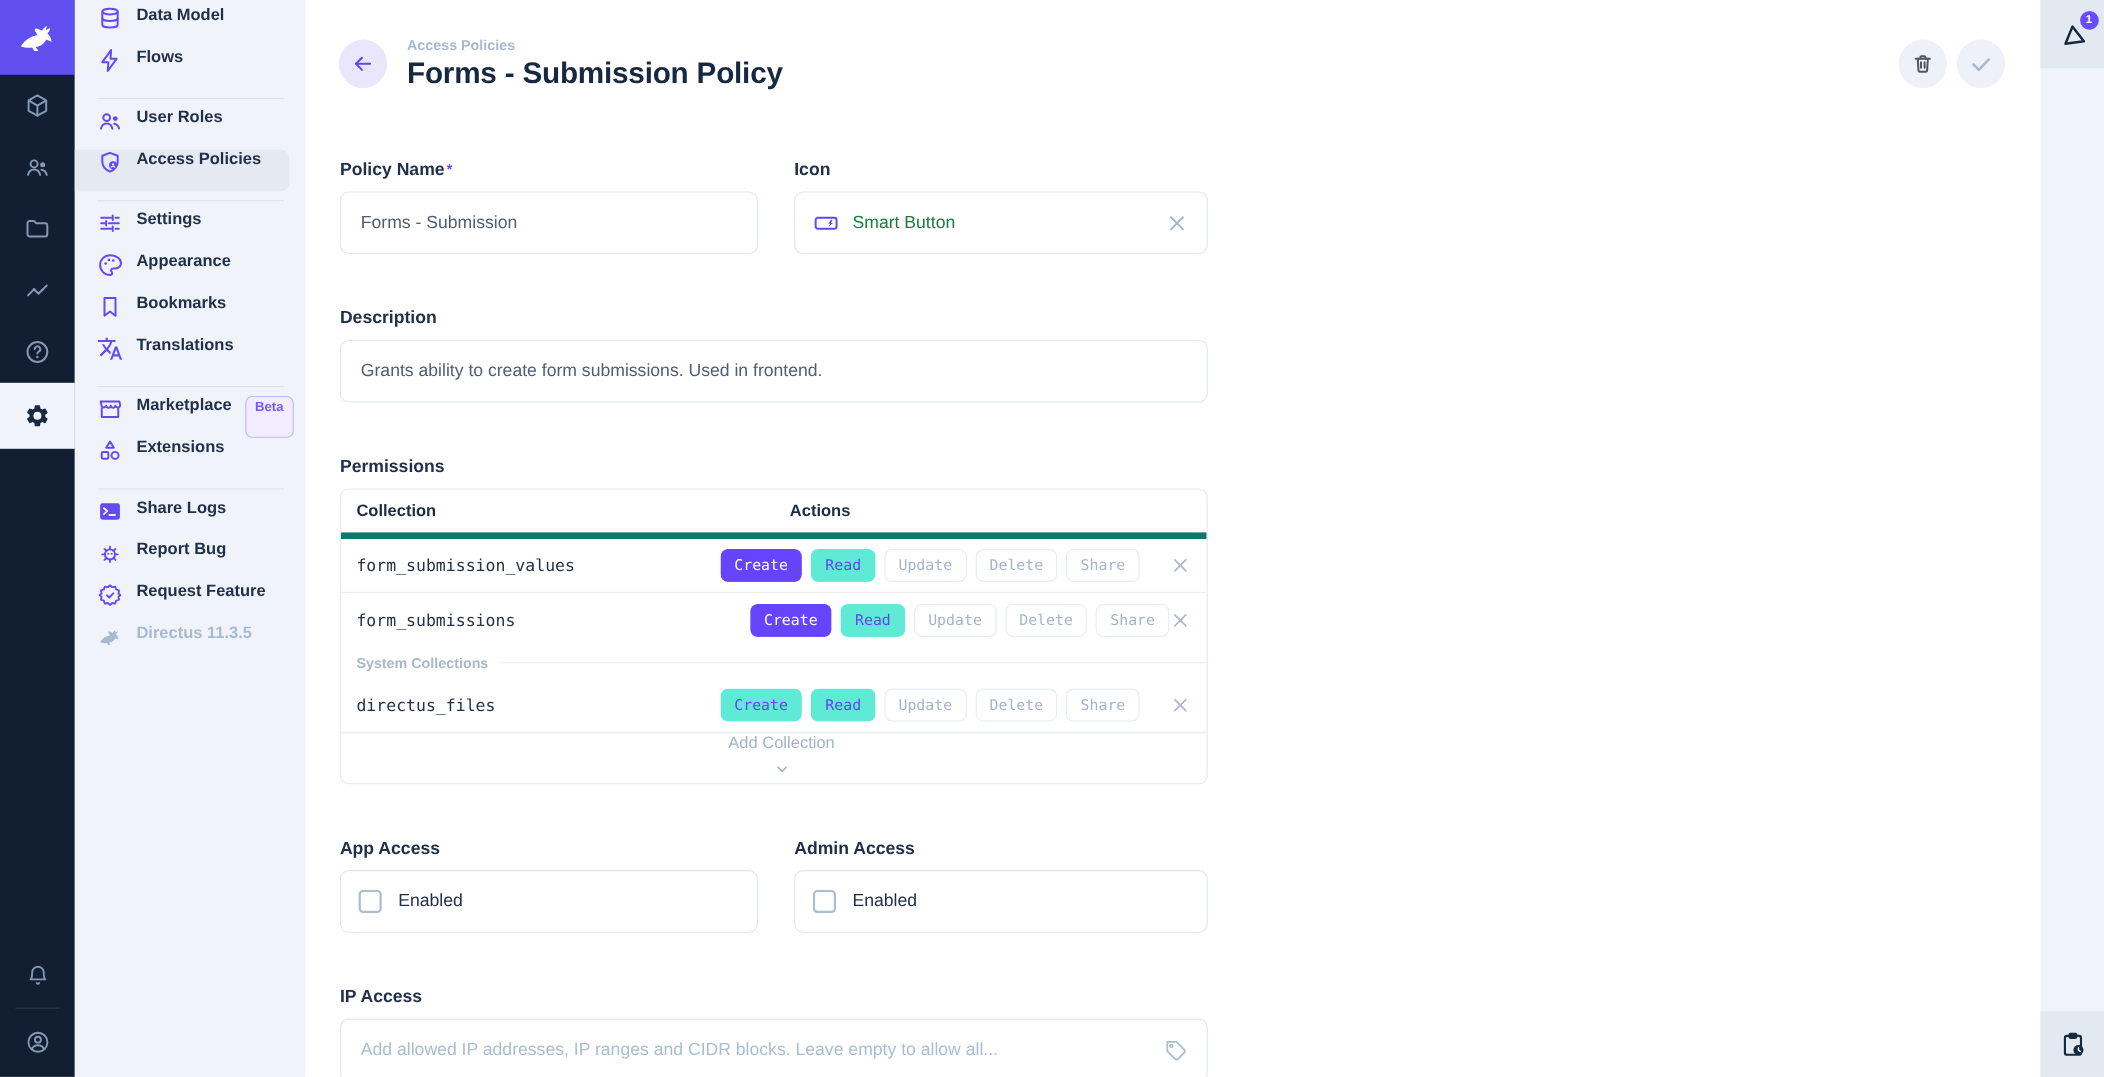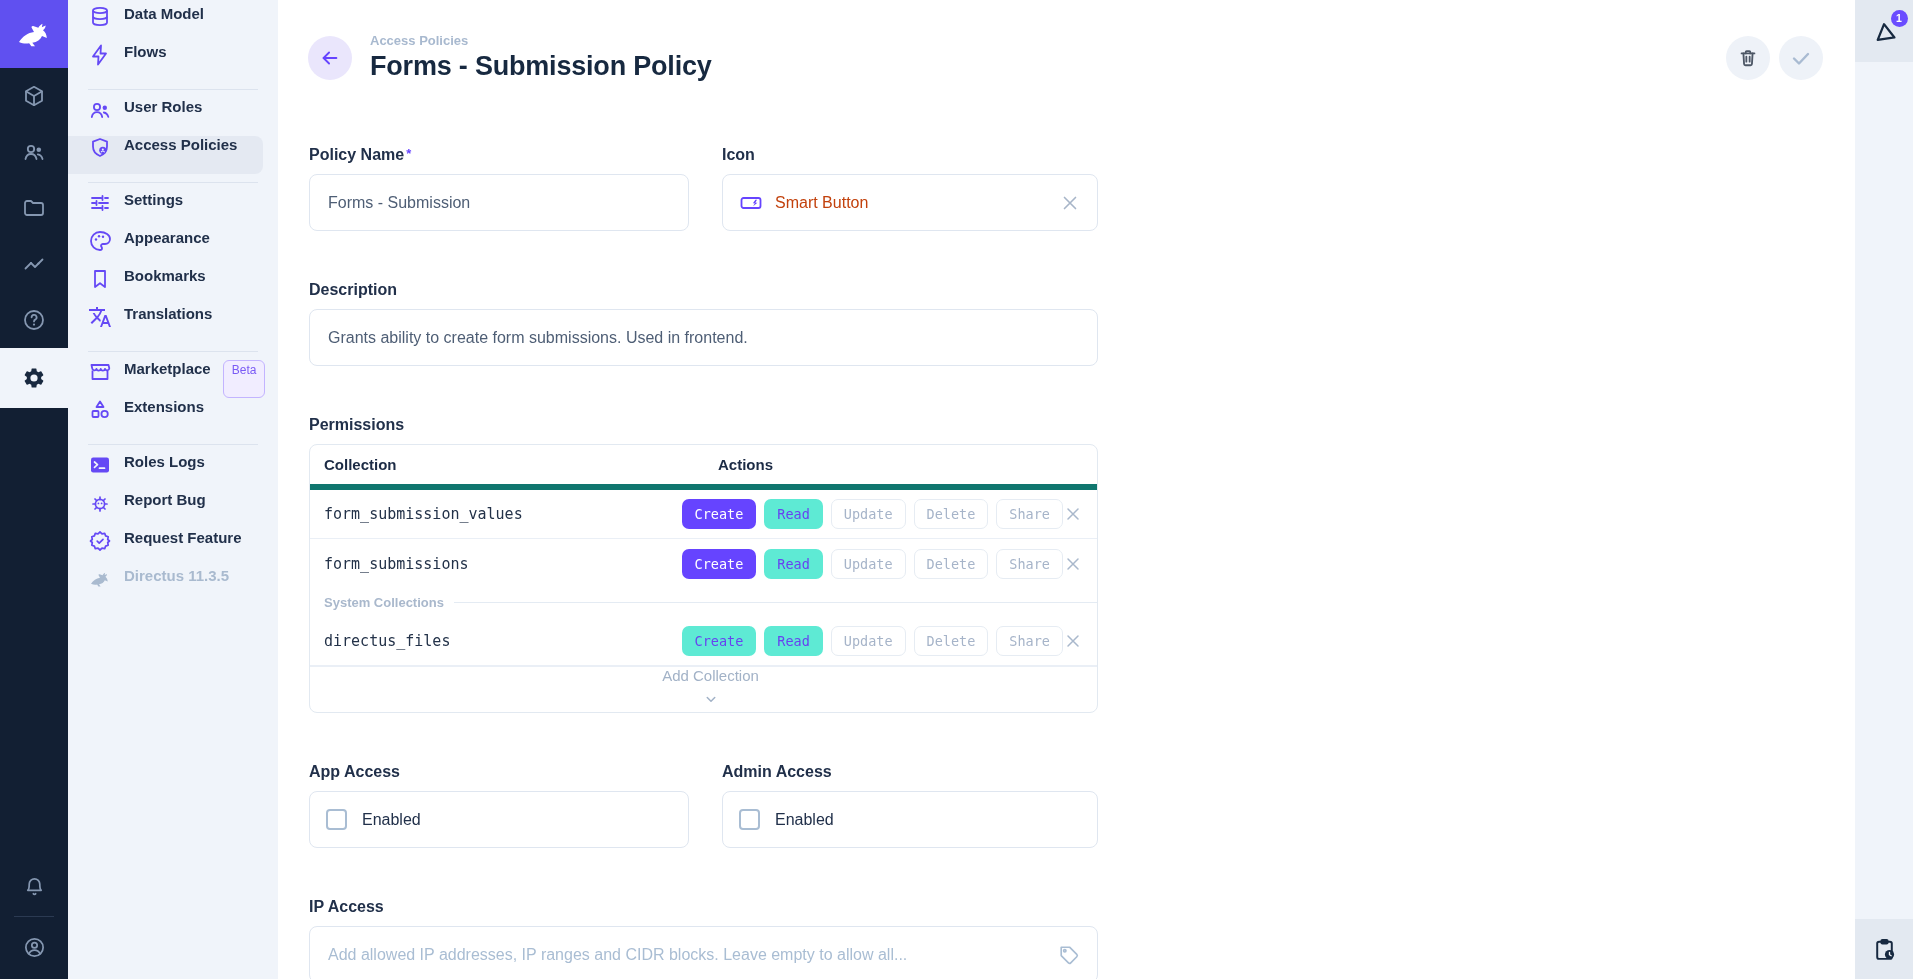--- a/index.html
+++ b/index.html
@@ -19,50 +19,50 @@
   
   .sidebar { width:210px; background:#f0f4fa; display:flex; flex-direction:column; flex-shrink:0; }
   .project-header { height:68px; background:#e3e9f1; display:flex; align-items:center; gap:14px; padding-left:22px; font-size:15px; font-weight:600; color:#172940; cursor:pointer; }
   .nav { padding-top:5px; }
   .nav-item { height:38px; display:flex; gap:12px; padding-left:20px; margin-right:15px; font-size:15px; font-weight:600; color:#21304a; cursor:pointer; white-space:nowrap; }
   .nav-item .nico { width:24px; height:24px; color:#6549f5; flex-shrink:0; }
   .nav-item.active { background:#e4e9f2; border-radius:0 8px 8px 0; }
   .nav-item.muted { color:#a9bacf; cursor:default; }
   .nav-item.muted .nico { color:#a9bacf; }
   .nav-divider { height:1px; background:#dce3ee; margin:8px 20px 8px 20px; }
-  .beta-badge { margin-left:auto; margin-right:10px; font-size:12px; font-weight:400; color:#7a5af5; background:#f1edff; border:1px solid #c3b4ff; border-radius:6px; padding:2px 8px; }
+  .beta-badge { margin-left:auto; margin-right:10px; font-size:12px; font-weight:700; color:#7a5af5; background:#f1edff; border:1px solid #c3b4ff; border-radius:6px; padding:2px 8px; }
 
   
   .main { flex:1; background:#fff; display:flex; flex-direction:column; overflow:hidden; }
   .page-header { display:flex; align-items:center; padding:33px 32px 0 30px; }
   .back-btn { width:44px; height:44px; border-radius:50%; background:#eae6fc; border:none; display:flex; align-items:center; justify-content:center; cursor:pointer; flex-shrink:0; }
   .title-block { margin-left:18px; }
   .breadcrumb { font-size:13px; font-weight:600; color:#a8b9cf; margin-bottom:3px; }
   .page-title { font-size:27px; font-weight:700; color:#172940; letter-spacing:-0.2px; }
   .header-actions { margin-left:auto; display:flex; gap:9px; }
   .circle-btn { width:44px; height:44px; border-radius:50%; background:#eef2f8; border:none; display:flex; align-items:center; justify-content:center; cursor:pointer; }
 
   .form { margin:64px 0 0 31px; width:789px; }
   .field-grid { display:grid; grid-template-columns:380px 376px; column-gap:33px; }
   .field-label { font-size:16px; font-weight:600; color:#21304a; margin-bottom:10px; }
   .req { color:#6644ff; font-size:13px; vertical-align:top; margin-left:2px; }
   .tb { width:100%; height:57px; border:1px solid #dfe6f0; border-radius:8px; padding:0 18px; font-size:16px; color:#4e5e75; font-family:"Liberation Sans", sans-serif; background:#fff; outline:none; }
   .tb::placeholder { color:#a9bdd3; }
   .section { margin-top:50px; }
 
   .icon-input { height:57px; border:1px solid #dfe6f0; border-radius:8px; display:flex; align-items:center; padding:0 16px; gap:12px; cursor:pointer; }
-  .icon-input .val { font-size:16px; font-weight:500; color:#c2410c; }
+  .icon-input .val { font-size:16px; font-weight:500; color:#15803d; }
   .icon-input .clear { margin-left:auto; color:#a7b5c8; background:none; border:none; cursor:pointer; display:flex; }
 
   
   .perm-table { border:1px solid #e2e9f1; border-radius:8px; overflow:hidden; background:#fff; }
   .perm-head { height:45px; display:flex; align-items:center; padding:0 14px; font-size:15px; font-weight:600; color:#1c2b45; border-bottom:6px solid #0f766e; }
   .col-collection { width:394px; }
   .perm-row { height:49px; display:flex; align-items:center; padding:0 14px; }
-  .perm-row.bordered { border-bottom:1px solid #eaeff6; }
+  .perm-row.bordered { border-bottom:1px solid #eaeff6;gap:27px; }
   .coll-name { width:394px; font-family:"DejaVu Sans Mono", monospace; font-size:15px; color:#233249; }
   .chips { display:flex; gap:8px; align-items:center; }
   .chip { height:30px; display:flex; align-items:center; padding:0 12px; border-radius:7px; font-family:"DejaVu Sans Mono", monospace; font-size:13.5px; cursor:pointer; border:1px solid transparent; }
   .chip.solid { background:#6644ff; color:#ffffff; }
   .chip.soft { background:#5eead4; color:#6742f0; }
   .chip.off { background:#fff; border-color:#e6ecf3; color:#a6b4c9; }
   .row-remove { margin-left:auto; background:none; border:none; color:#a9b8cc; cursor:pointer; display:flex; }
   .sys-divider { height:29px; display:flex; align-items:center; padding-left:14px; }
   .sys-divider .lbl { font-size:13px; font-weight:600; color:#a9b8cc; white-space:nowrap; }
   .sys-divider .line { flex:1; height:1px; background:#e4ebf3; margin-left:10px; }
@@ -228,21 +228,21 @@
         </svg>
       <span>Extensions</span>
     </div>
     <div class="nav-divider"></div>
     <div class="nav-item">
       <svg class="nico" viewBox="0 0 24 24">
           <rect x="3" y="4.5" width="18" height="15" rx="2.2" fill="currentColor"></rect>
           <polyline points="6.5 9 9.5 11.7 6.5 14.4" fill="none" stroke="#f0f4fa" stroke-width="1.7" stroke-linecap="round" stroke-linejoin="round"></polyline>
           <line x1="11.5" y1="15.2" x2="16.5" y2="15.2" stroke="#f0f4fa" stroke-width="1.7" stroke-linecap="round"></line>
         </svg>
-      <span>Roles Logs</span>
+      <span>Share Logs</span>
     </div>
     <div class="nav-item">
       <svg class="nico" viewBox="0 0 24 24" fill="none" stroke="currentColor" stroke-width="1.7" stroke-linecap="round">
           <circle cx="12" cy="13" r="4.6"></circle>
           <path d="M12 8.4V6M8.7 9.7 7 8M15.3 9.7 17 8M7.4 13H5M19 13h-2.4M8.7 16.3 7 18M15.3 16.3 17 18M12 17.6V20"></path>
           <circle cx="10.4" cy="12.4" r="0.9" fill="currentColor" stroke="none"></circle>
           <circle cx="13.6" cy="12.4" r="0.9" fill="currentColor" stroke="none"></circle>
         </svg>
       <span>Report Bug</span>
     </div>

